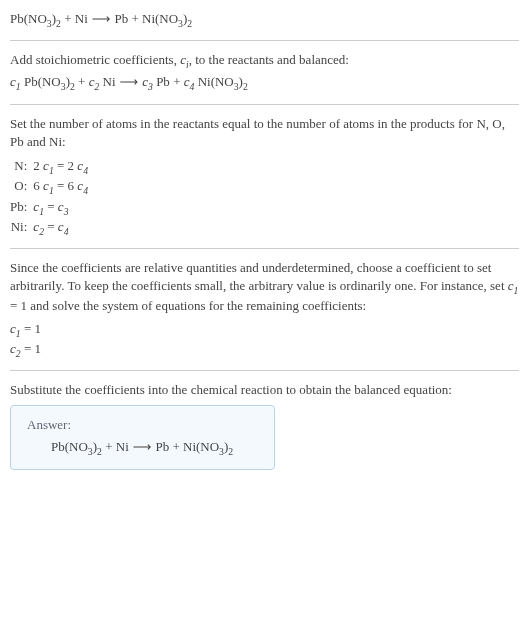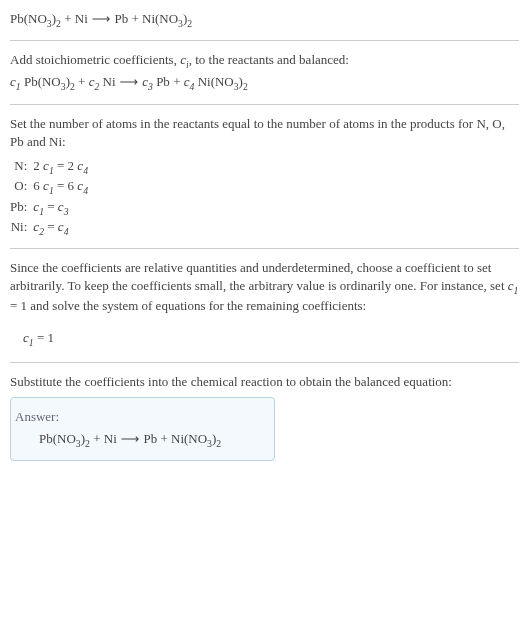--- a/index.html
+++ b/index.html
@@ -46,27 +46,27 @@
       vertical-align: top;
     }
     .atom-table td:first-child {
       text-align: right;
       padding-right: 6px;
     }
     .coef-list {
       margin-top: 4px;
     }
     .coef-list div {
-      margin: 13px;
+      margin: 0;
     }
     .answer-box {
       border: 1px solid #b8d4e8;
       background: #f4f9fd;
       border-radius: 4px;
-      padding: 10px 4px;
+      padding: 10px 16px;
       margin-top: 6px;
       display: inline-block;
       min-width: 265px;
     }
     .answer-label {
       color: #667;
       margin-bottom: 4px;
     }
     .answer-eq {
       padding-left: 24px;
@@ -119,20 +119,21 @@
 </div>
 
 <hr>
 
 <div class="section">
   <div>
     <span>Since the coefficients are relative quantities and underdetermined, choose a coefficient to set arbitrarily. To keep the coefficients small, the arbitrary value is ordinarily one. For instance, set </span><span class="italic"><span>c</span><sub>1</sub></span><span> = 1 and solve the system of equations for the remaining coefficients:</span>
   </div>
   <div class="coef-list" id="coef-list">
       <div><span class="italic">c<sub>1</sub></span> = 1</div>
+      <div><span class="italic">c<sub>2</sub></span> = 1</div>
     </div>
 </div>
 
 <hr>
 
 <div class="section">
   <div>Substitute the coefficients into the chemical reaction to obtain the balanced equation:</div>
   <div class="answer-box">
     <div class="answer-label">Answer:</div>
     <div class="answer-eq">

